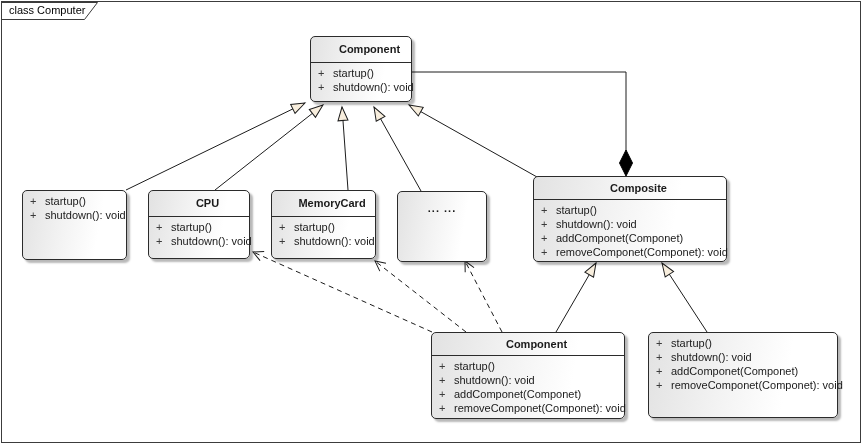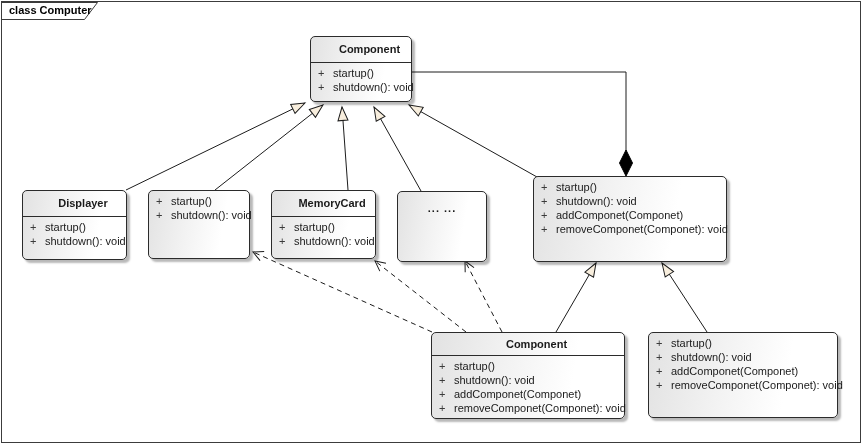--- a/index.html
+++ b/index.html
@@ -1,20 +1,20 @@
 <!DOCTYPE html>
 <html><head>
 <meta charset="utf-8">
 <style>
   html,body{margin:0;padding:0;background:#fff;}
   .stage{position:relative;width:862px;height:444px;background:#ffffff;
          font-family:"Liberation Sans",sans-serif;overflow:hidden;}
   .frame{position:absolute;left:1px;top:1px;width:858px;height:440px;
          border:1px solid #3c3c3c;z-index:0;}
-  .frame-tab-label{position:absolute;left:9px;top:4px;font-size:11px;font-weight:bold;
+  .frame-tab-label{position:absolute;left:9px;top:4px;font-size:11px;font-weight:normal;
          color:#000;z-index:3;}
   svg.edges{position:absolute;left:0;top:0;z-index:1;}
   .uml-class{position:absolute;z-index:2;box-sizing:border-box;
          border:1px solid #2b2b2b;border-radius:5px;
          background:linear-gradient(100deg,#e2e2e2 0%,#f2f2f2 38%,#ffffff 72%);
          box-shadow:3px 3px 2px rgba(0,0,0,0.28);
          font-size:11px;color:#1a1a1a;}
   .cls-title{font-weight:bold;text-align:center;border-bottom:1px solid #2b2b2b;
          white-space:nowrap;overflow:hidden;padding-left:17px;}
   .sm .cls-title{height:25px;line-height:25px;}
@@ -70,34 +70,34 @@
           <span class="op-text">startup()</span>
         </div>
       <div class="op">
           <span class="vis">+</span>
           <span class="op-text">shutdown(): void</span>
         </div>
     </div>
   </div>
 
   <div class="uml-class sm" style="left:22px;top:190px;width:105px;height:70px">
-    <div class="cls-title">Displayer</div>
     <div class="cls-ops">
       <div class="op">
           <span class="vis">+</span>
           <span class="op-text">startup()</span>
         </div>
       <div class="op">
           <span class="vis">+</span>
           <span class="op-text">shutdown(): void</span>
         </div>
     </div>
   </div>
 
   <div class="uml-class sm" style="left:148px;top:190px;width:102px;height:69px">
+    <div class="cls-title">CPU</div>
     <div class="cls-ops">
       <div class="op">
           <span class="vis">+</span>
           <span class="op-text">startup()</span>
         </div>
       <div class="op">
           <span class="vis">+</span>
           <span class="op-text">shutdown(): void</span>
         </div>
     </div>
@@ -115,20 +115,21 @@
           <span class="op-text">shutdown(): void</span>
         </div>
     </div>
   </div>
 
   <div class="uml-class" style="left:397px;top:191px;width:90px;height:71px">
     <div class="plain-label">... ...</div>
   </div>
 
   <div class="uml-class lg" style="left:533px;top:176px;width:194px;height:86px">
+    <div class="cls-title">Composite</div>
     <div class="cls-ops">
       <div class="op">
           <span class="vis">+</span>
           <span class="op-text">startup()</span>
         </div>
       <div class="op">
           <span class="vis">+</span>
           <span class="op-text">shutdown(): void</span>
         </div>
       <div class="op">

